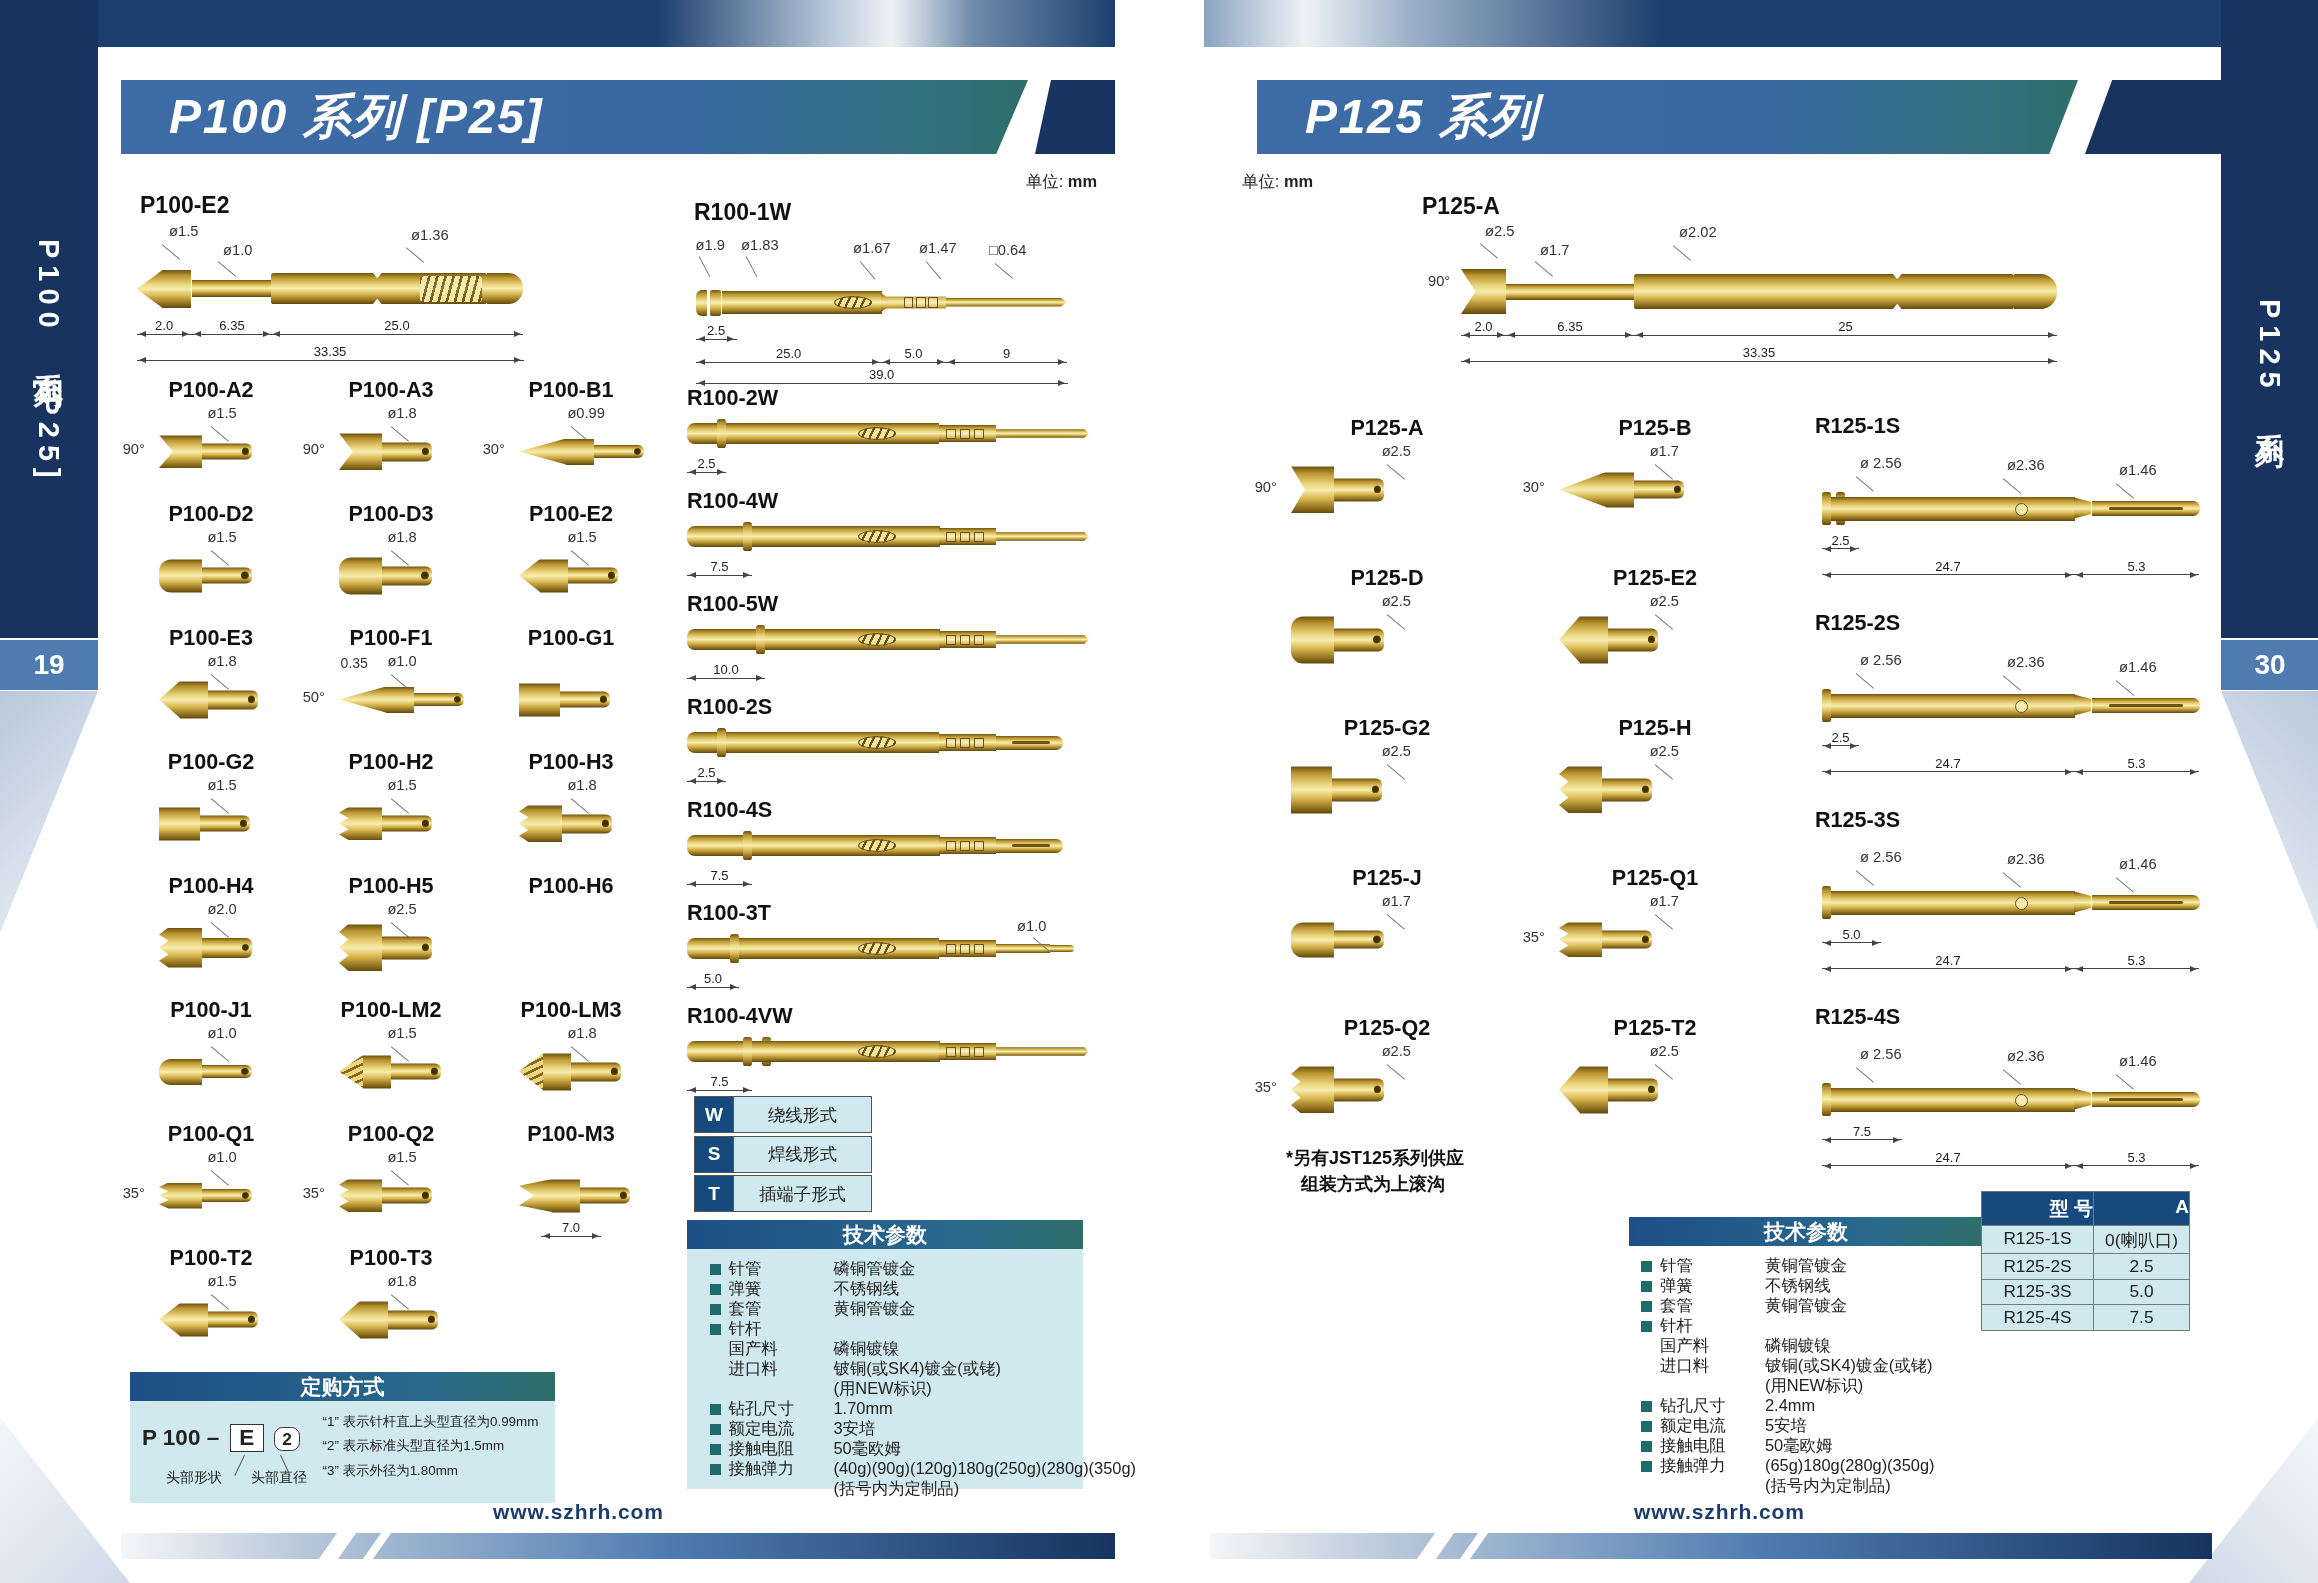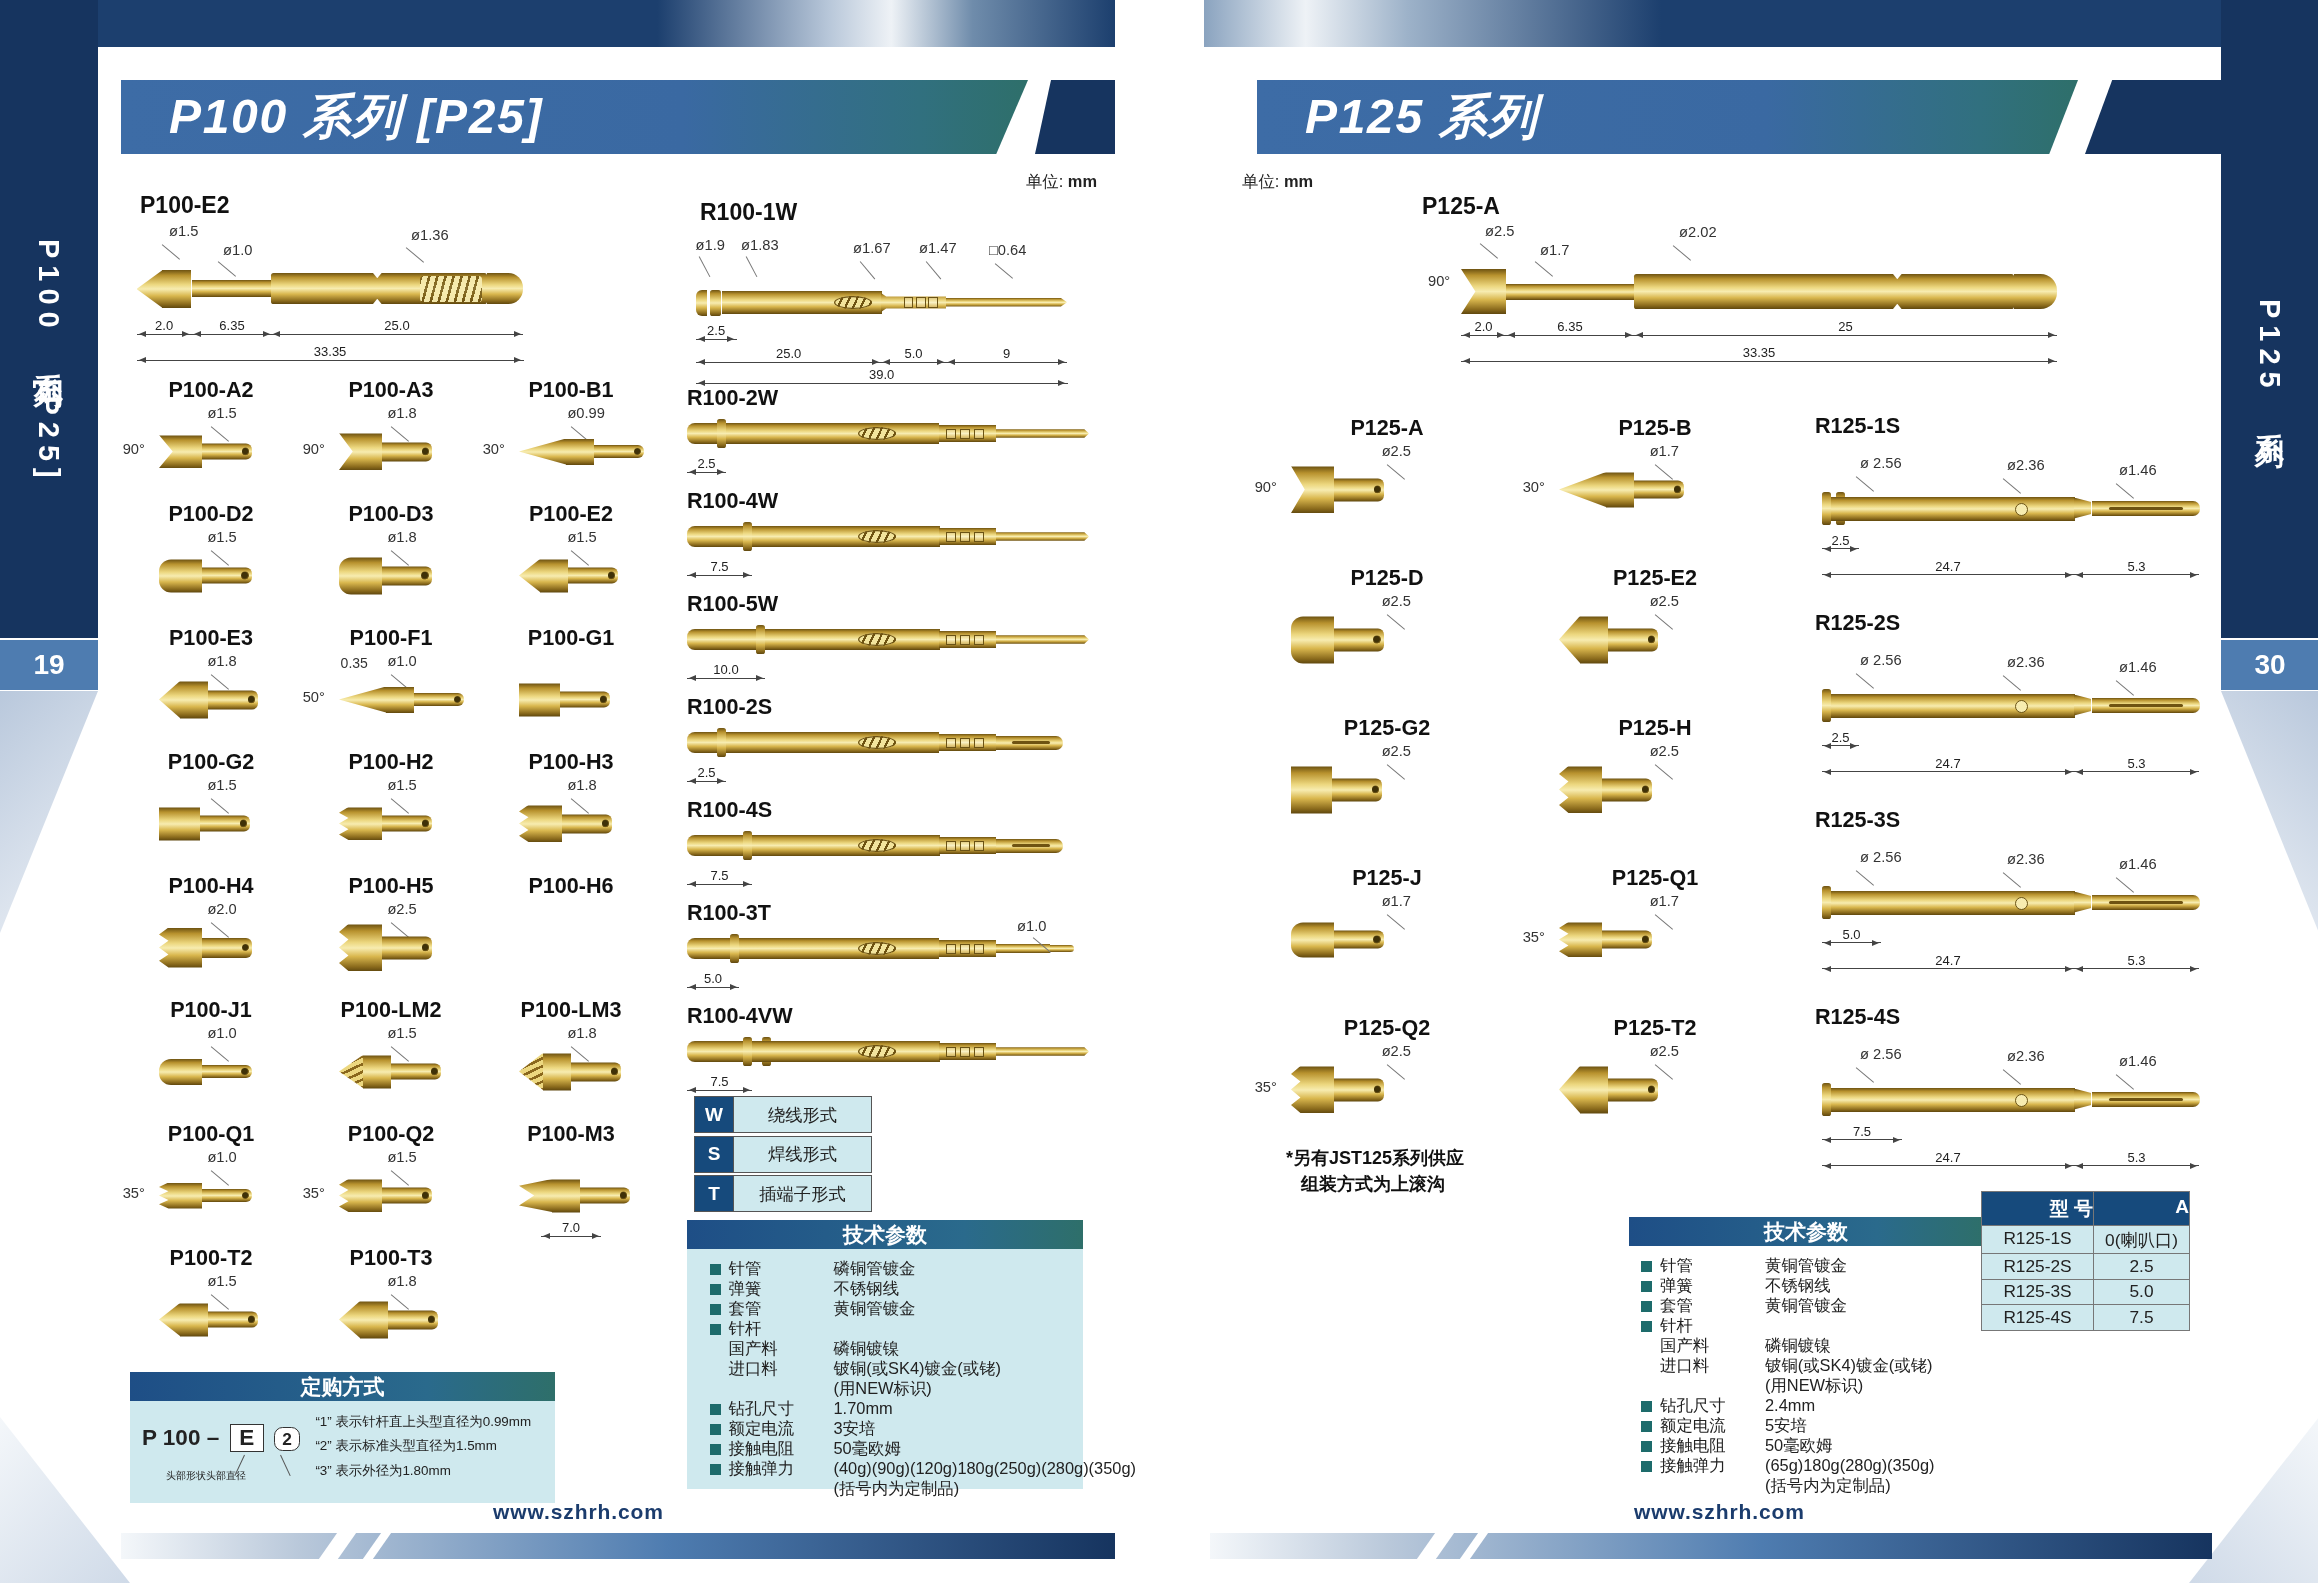--- a/index.html
+++ b/index.html
@@ -98,21 +98,21 @@
   .tech-v{white-space:nowrap}
   .wst-row{display:flex;margin-bottom:2.6px}
   .wst-k{width:38px;height:35px;background:#164a7c;color:#fff;font-weight:bold;font-size:19px;
        display:flex;align-items:center;justify-content:center;border:1.7px solid #555}
   .wst-v{width:137px;height:35px;background:#cfe9ee;font-size:17.3px;border:1.7px solid #555;border-left:none;
        display:flex;align-items:center;justify-content:center}
   .order-body{display:flex;padding:8.6px 12px;gap:15.6px}
   .order-code{font-size:22.5px;font-weight:bold;white-space:nowrap;margin-top:14px}
   .obox{display:inline-block;border:1.7px solid #333;padding:0 8.6px;background:#fff;margin-left:10.4px}
   .obox.r{border-radius:8.6px;font-size:17.3px;padding:0.9px 7px}
-  .order-lbls{display:flex;margin:17.3px 0 0 24px;font-size:10px;white-space:nowrap}
+  .order-lbls{display:flex;gap:29px;margin:17.3px 0 0 24px;font-size:14px;white-space:nowrap}
   .conn{position:absolute;width:1.3px;height:22.5px;background:#555;transform-origin:top center}
   .order-notes{font-size:13.4px;line-height:1.85;white-space:nowrap}
   .note{position:absolute;font-size:18px;font-weight:bold;color:#111;white-space:nowrap}
   .mtable{position:absolute;border:1.7px solid #777}
   .mt-hdr{display:flex;background:#164a7c;color:#fff;font-weight:bold;font-size:19px}
   .mt-hdr div{padding:3.5px 0;text-align:right}
   .mt-row{display:flex;background:#cfe9ee;font-size:17.3px;border-top:1.7px solid #777}
   .mt-row div{padding:1.7px 0;text-align:center}
   .mt-c1{width:111px;border-right:1.7px solid #777}
   .mt-c2{width:95px}
@@ -495,21 +495,21 @@
           <div class="phead gold" style="height: 37px;"></div>
           <div class="prod gold" style="height: 19px;">
             <div class="rod-hole"></div>
           </div>
         </div>
       </div>
     </div>
   </div>
 
 <div class="main-diagram" style="left:687px;top:192px;width:406px;height:188px">
-  <div class="md-title" style="left:13px;top:7px">R100-1W</div>
+  <div class="md-title" style="left:7px;top:7px">R100-1W</div>
   <span class="flabel" style="left:8.6px;top:45px">ø1.9</span>
   <span class="flabel" style="left:54px;top:45px">ø1.83</span>
   <span class="flabel" style="left:166px;top:48px">ø1.67</span>
   <span class="flabel" style="left:232px;top:48px">ø1.47</span>
   <span class="flabel" style="left:302px;top:50px">□0.64</span>
   <span class="leader" style="left:12px;top:64px;transform:rotate(62deg)"></span>
   <span class="leader" style="left:59px;top:64px;transform:rotate(62deg)"></span>
   <span class="leader" style="left:173px;top:69px;transform:rotate(50deg)"></span>
   <span class="leader" style="left:239px;top:69px;transform:rotate(50deg)"></span>
   <span class="leader" style="left:308px;top:71px;transform:rotate(40deg)"></span>

